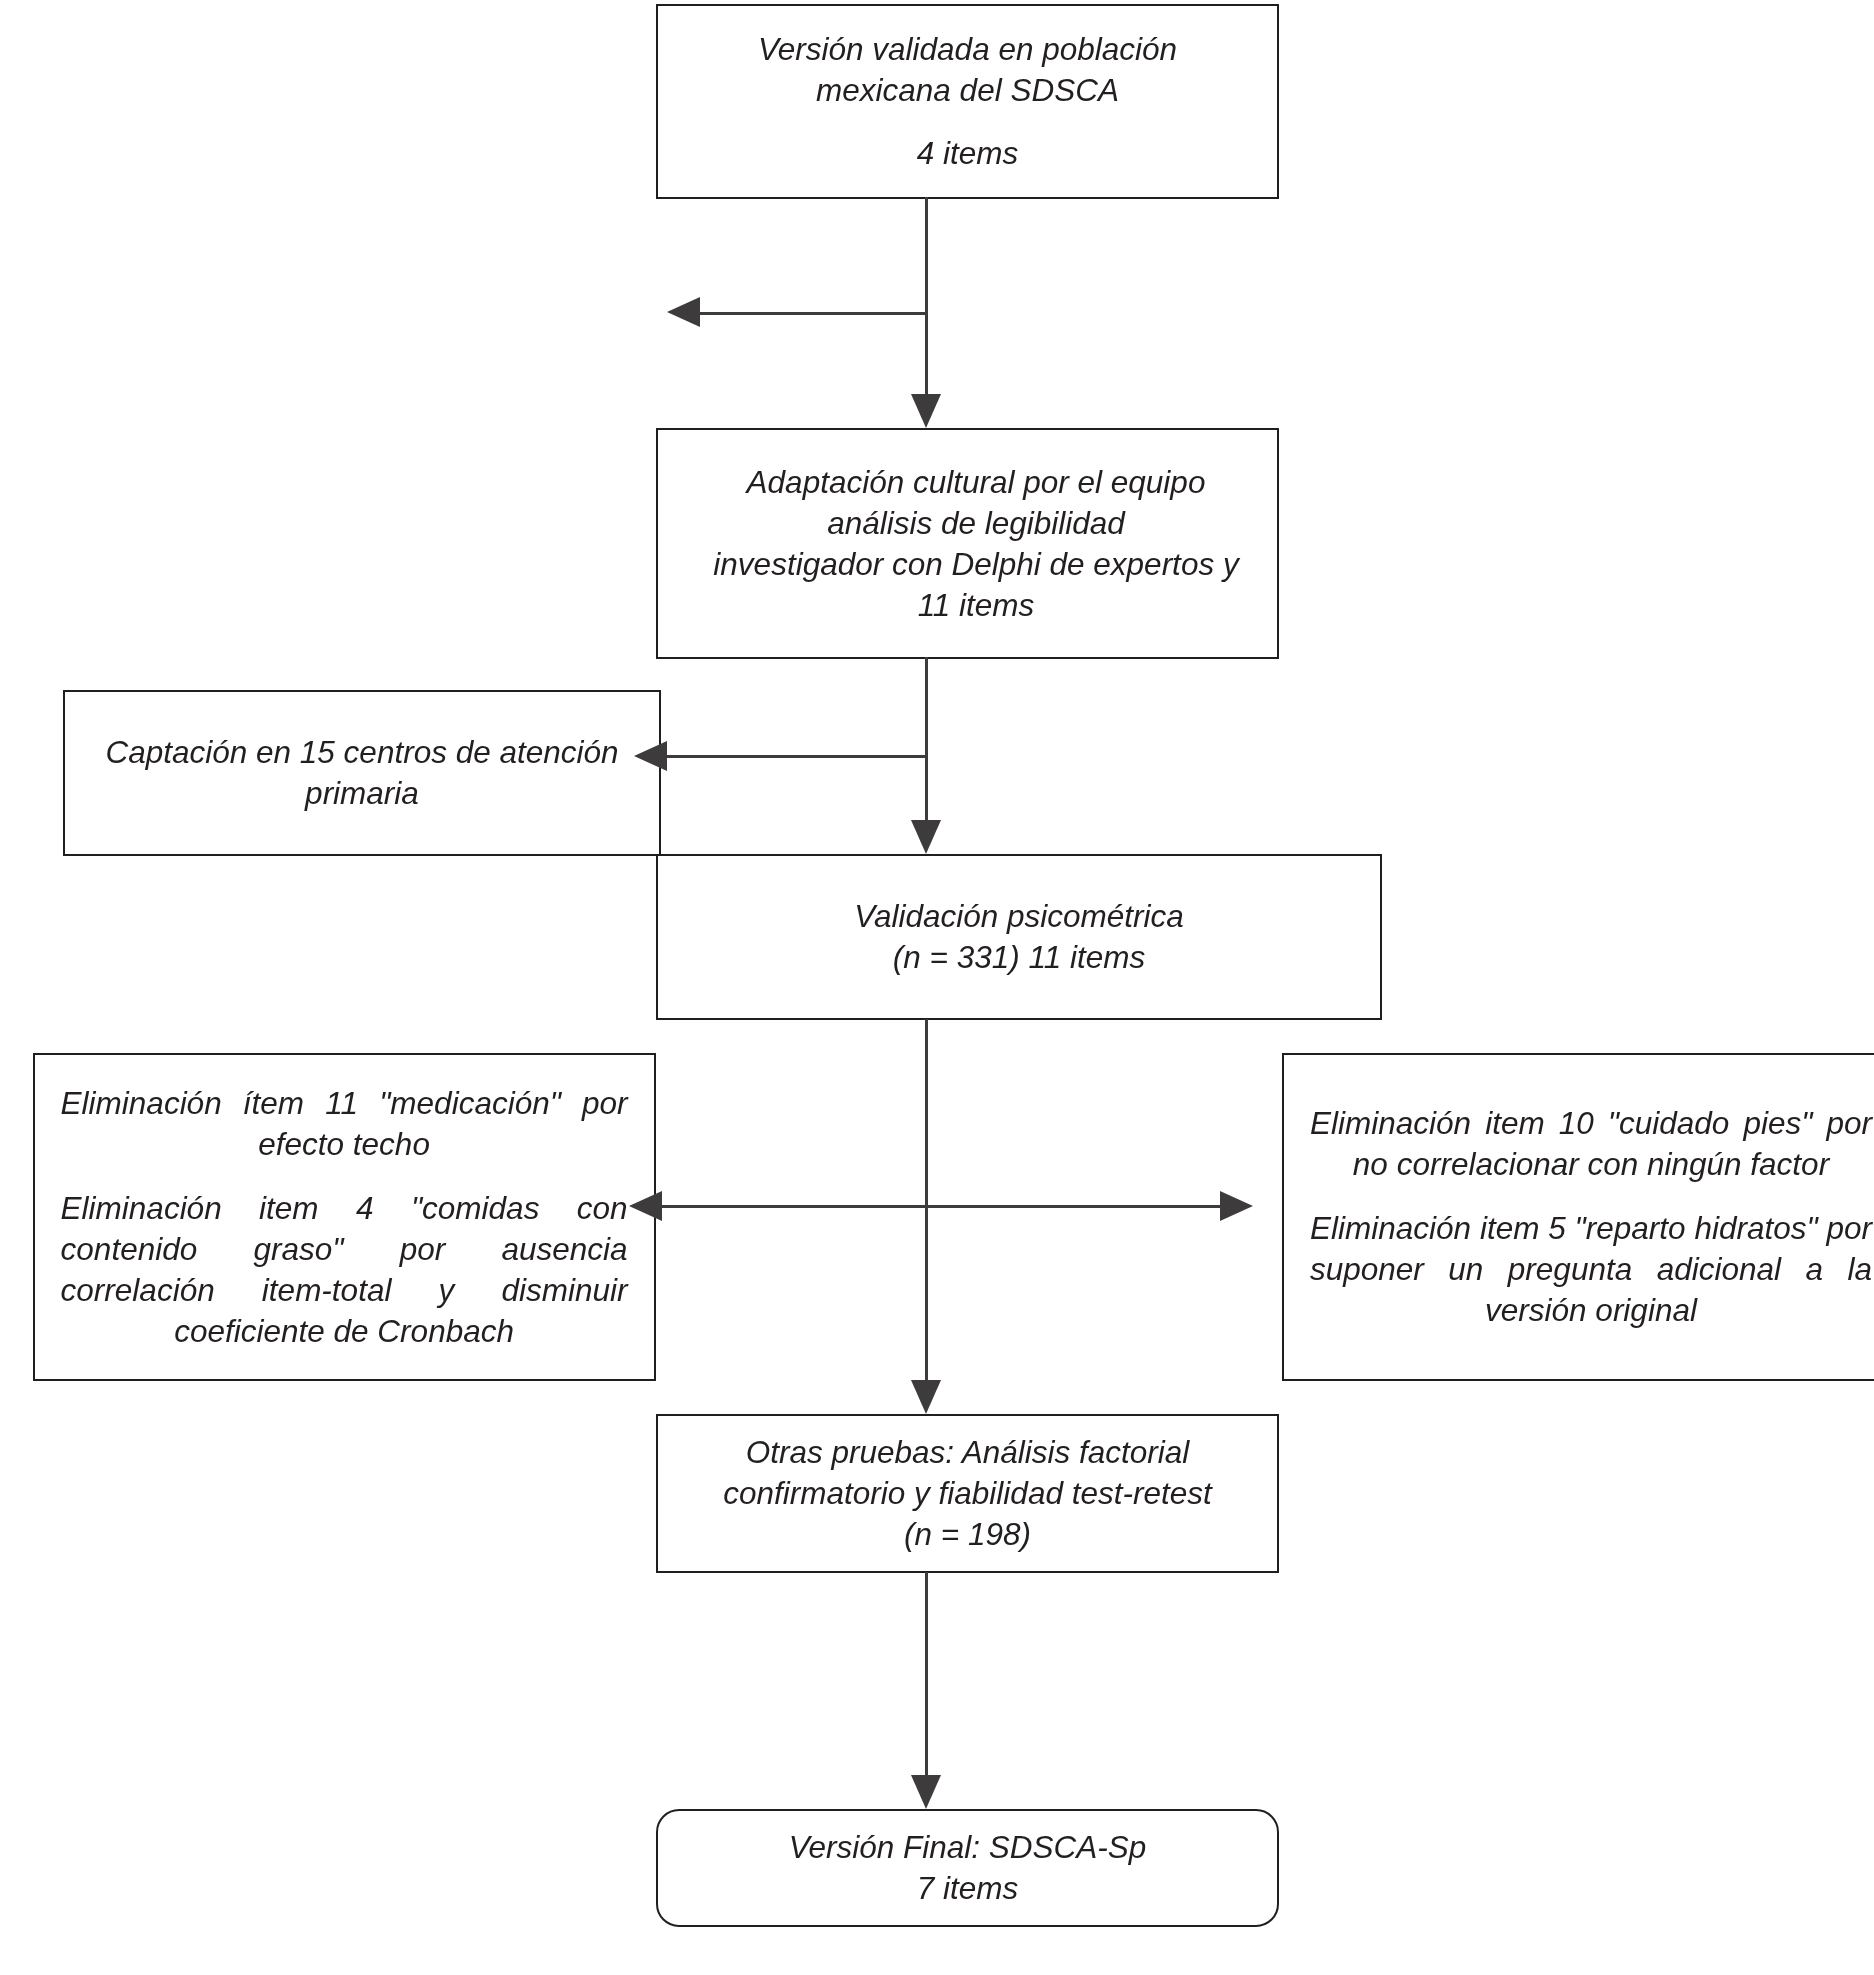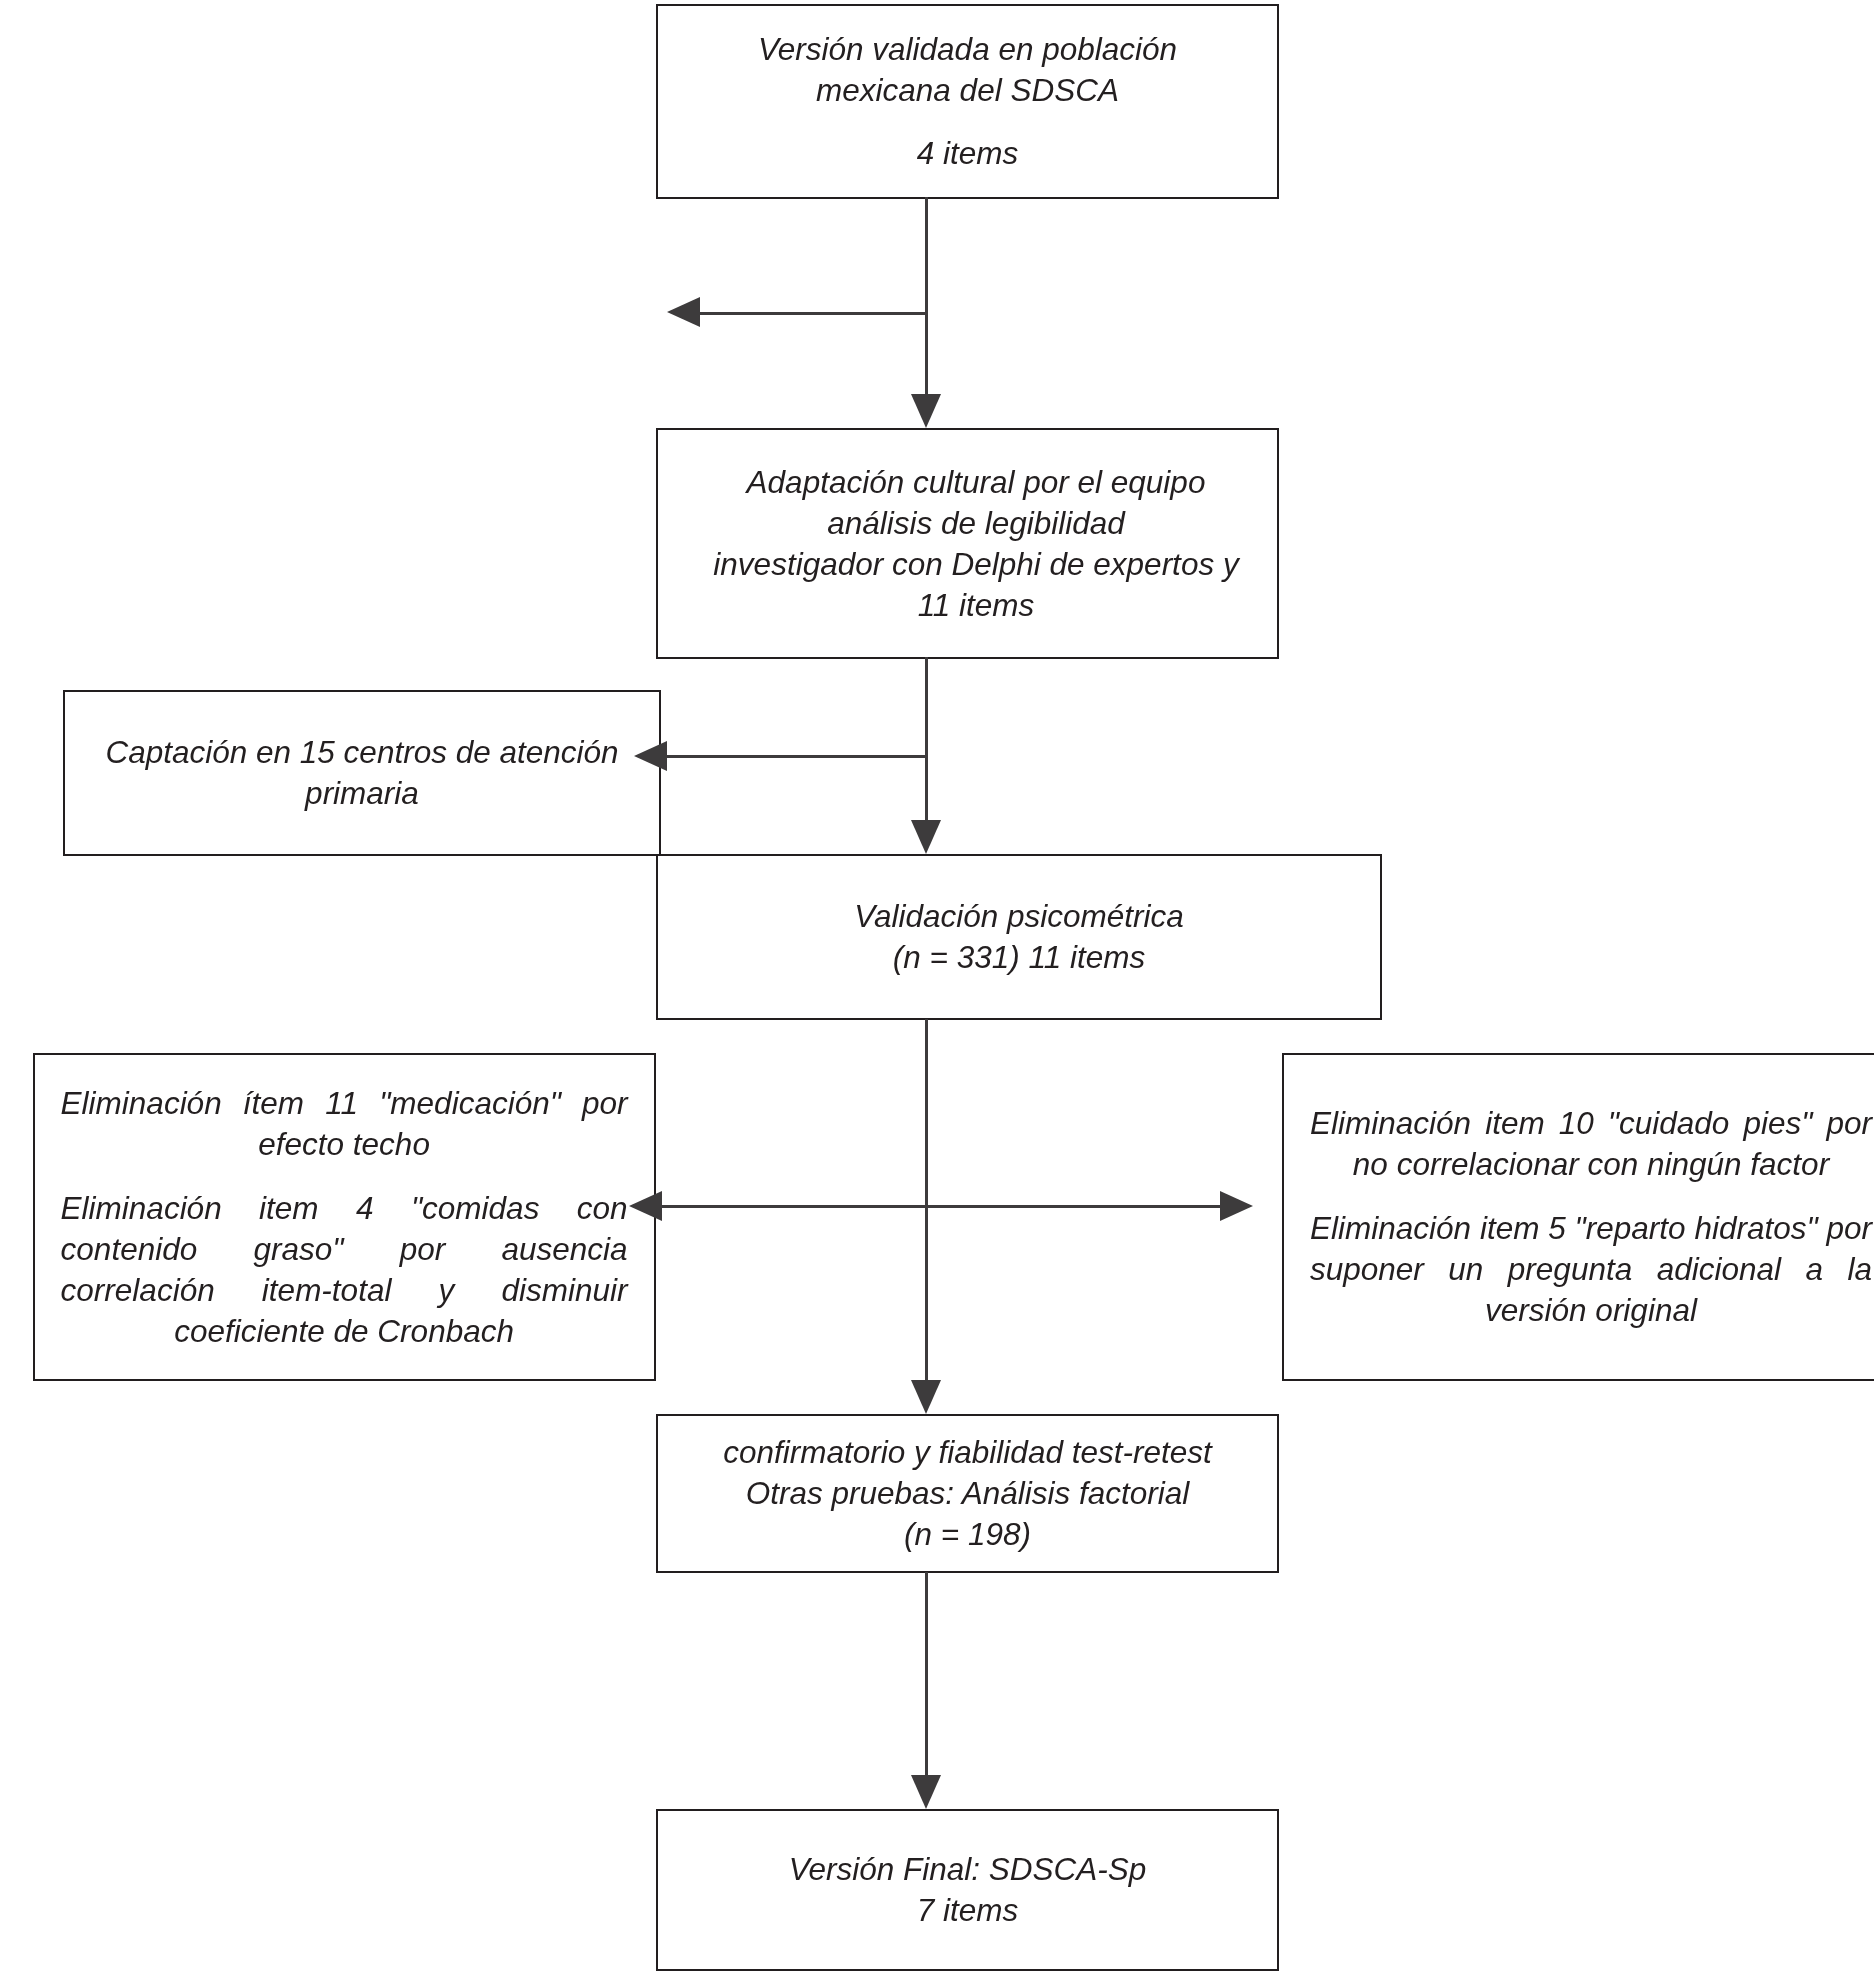--- a/index.html
+++ b/index.html
@@ -74,21 +74,21 @@
   }
   
   #box-version-validada      { left: 627px;  top: 3.6px;    width: 623px; height: 195px; }
   #box-contacto-autora       { left: 68px;   top: 231px;  width: 598px; height: 163px; }
   #box-adaptacion-cultural   { left: 627px;  top: 428px;  width: 623px; height: 231px; padding-left: 17px; }
   #box-captacion             { left: 34px;   top: 690px;  width: 598px; height: 166px; }
   #box-validacion            { left: 627px;  top: 854px; width: 726px; height: 166px; }
   #box-eliminacion-izquierda { left: 3.6px;    top: 1053px; width: 623px; height: 328px; }
   #box-eliminacion-derecha   { left: 1253px; top: 1053px; width: 618px; height: 328px; }
   #box-otras-pruebas         { left: 627px;  top: 1414px; width: 623px; height: 159px; }
-  #box-version-final         { left: 627px;  top: 1809px; width: 623px; height: 162px; }
+  #box-version-final         { left: 627px;  top: 1809px; width: 623px; height: 118px; border-radius: 23px; }
   
   #v1 { left: 925px; top: 197px;  height: 202px; }
   #a1 { left: 911px; top: 394px; }
   #h1 { left: 698px;  top: 312px;  width: 230px; }
   #a2 { left: 667px;  top: 297px; }
   #v2 { left: 925px; top: 657px;  height: 168px; }
   #a3 { left: 911px; top: 820px; }
   #h2 { left: 665px;  top: 755px; width: 263px; }
   #a4 { left: 634px;  top: 741px; }
   #v3 { left: 925px; top: 1019px; height: 365px; }
@@ -146,22 +146,22 @@
 
   <div class="box justify" id="box-eliminacion-derecha">
     <div class="content">
         <div class="para">Eliminación item 10 "cuidado pies" por no correlacionar con ningún factor</div>
         <div class="para">Eliminación item 5 "reparto hidratos" por suponer un pregunta adicional a la versión original</div>
       </div>
   </div>
 
   <div class="box" id="box-otras-pruebas">
     <div class="content">
+        <div class="line">Otras pruebas: Análisis factorial</div>
         <div class="line">confirmatorio y fiabilidad test-retest</div>
-        <div class="line">Otras pruebas: Análisis factorial</div>
         <div class="line">(n = 198)</div>
       </div>
   </div>
 
   <div class="box" id="box-version-final">
     <div class="content">
         <div class="line">Versión Final: SDSCA-Sp</div>
         <div class="line">7 items</div>
       </div>
   </div>

